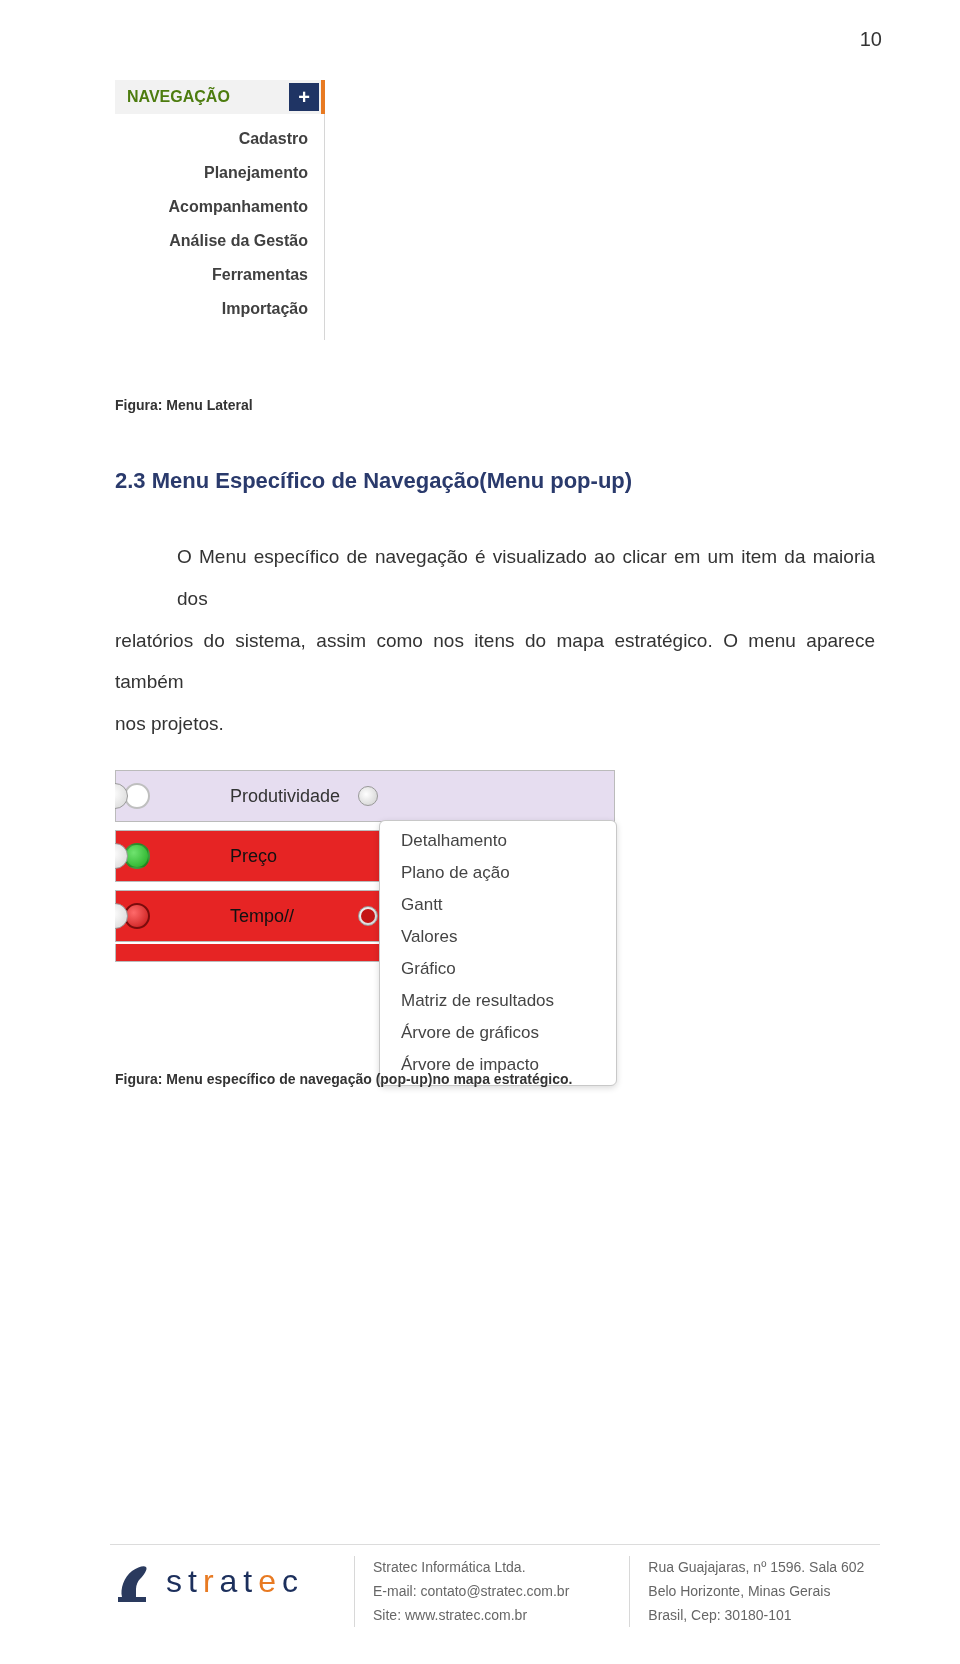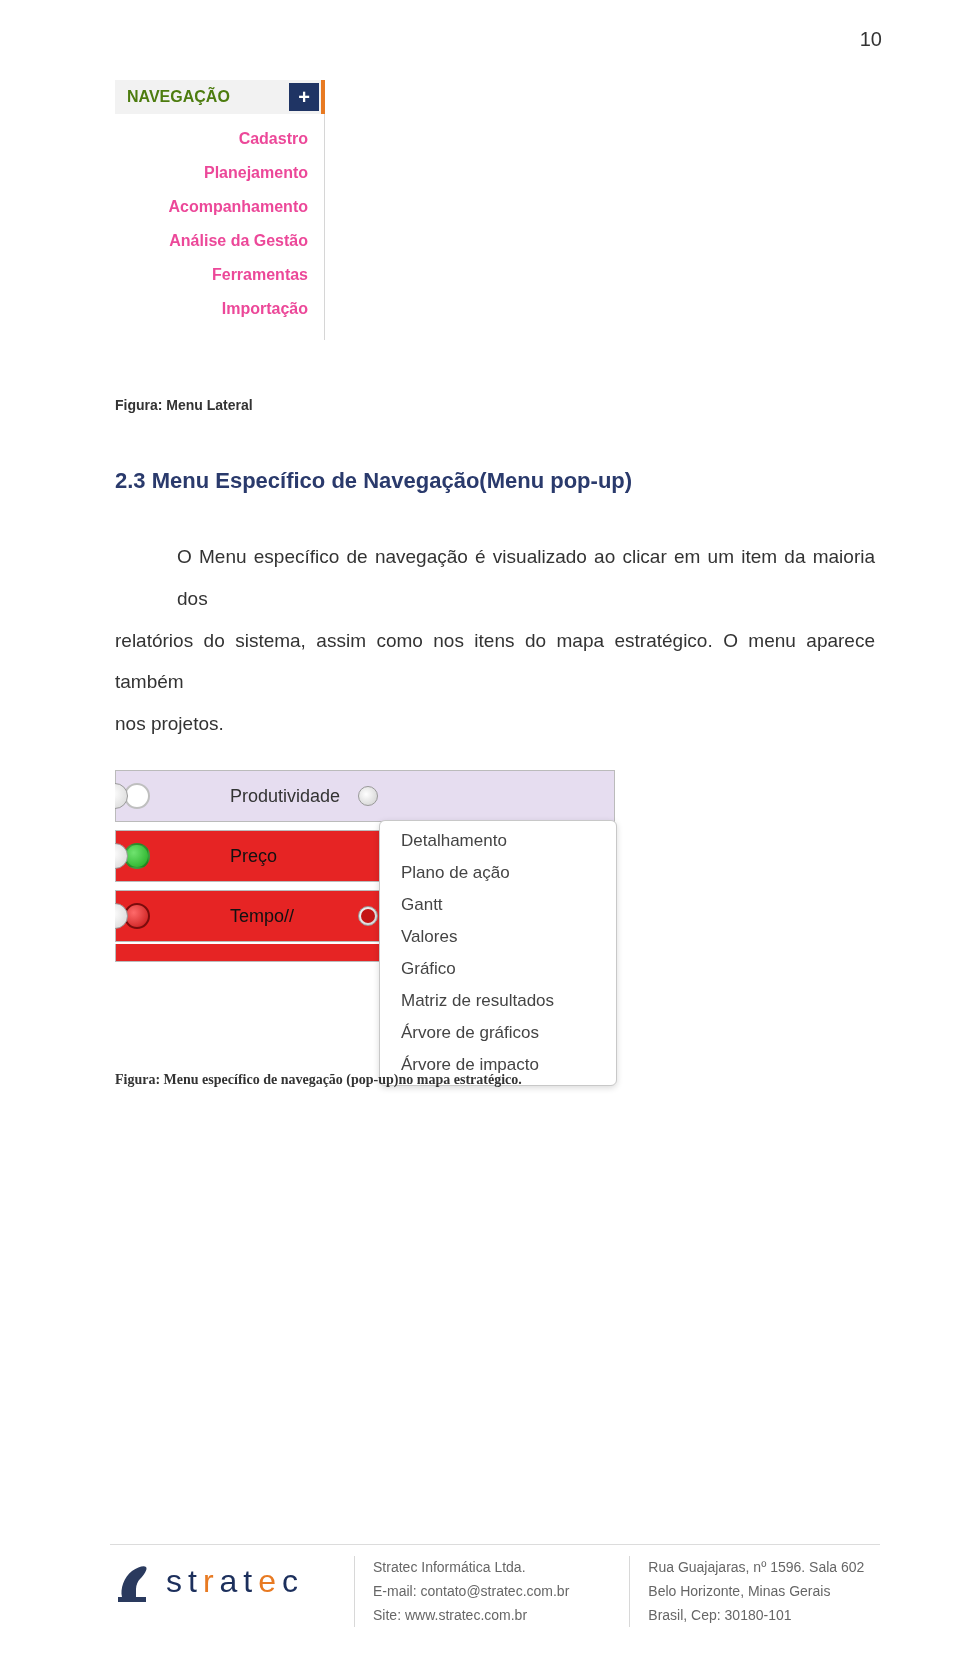--- a/index.html
+++ b/index.html
@@ -21,21 +21,21 @@
   .plus-btn {
     width: 30px; height: 28px; background: #1f3464; color: #fff;
     display: flex; align-items: center; justify-content: center;
     font-size: 20px; font-weight: bold; margin-right: 2px;
   }
   .sidebar-list {
     display: flex; flex-direction: column; align-items: flex-end;
     border-right: 1px solid #d6d6d6; padding: 8px 16px 14px 10px;
   }
   .sidebar-item {
-    color: #ec4899; font-weight: bold; font-size: 16px; padding: 8px 0;
+    color: #404040; font-weight: bold; font-size: 16px; padding: 8px 0;
   }
 
   .caption {
     position: absolute; left: 115px; font-family: Arial, sans-serif;
   }
   .caption-1 { top: 396px; }
   .caption-1 b, .caption-2 b { font-weight: bold; }
   .cap-text { font-size: 14px; }
 
   
@@ -92,21 +92,21 @@
     height: 18px; background: #e62424; border:1px solid #bbb; border-top:none;
   }
 
   .context-menu {
     position: absolute; top: 50px; left: 264px; width: 238px;
     background: #fff; border: 1px solid #c8c8c8; border-radius: 6px;
     box-shadow: 0 2px 6px rgba(0,0,0,0.15); padding: 4px 7px;
   }
   .cm-item { padding: 6px 14px; color: #444; font-size: 17px; }
 
-  .caption-2 { top: 1070px; font-family: Liberation Serif, serif; }
+  .caption-2 { top: 1070px; }
 
   
   .footer {
     position: absolute; left: 0; right: 0; bottom: 0; height: 150px;
     border-top: none; display: flex; align-items: flex-start; padding: 42px 80px 0 110px;
   }
   .footer-divider { position:absolute; top:30px; left:110px; right:80px; height:1px; background:#dcdcdc;}
   .footer-logo { display: flex; align-items: center; gap: 14px; }
   .knight {
     width: 42px; height: 50px; position: relative;

